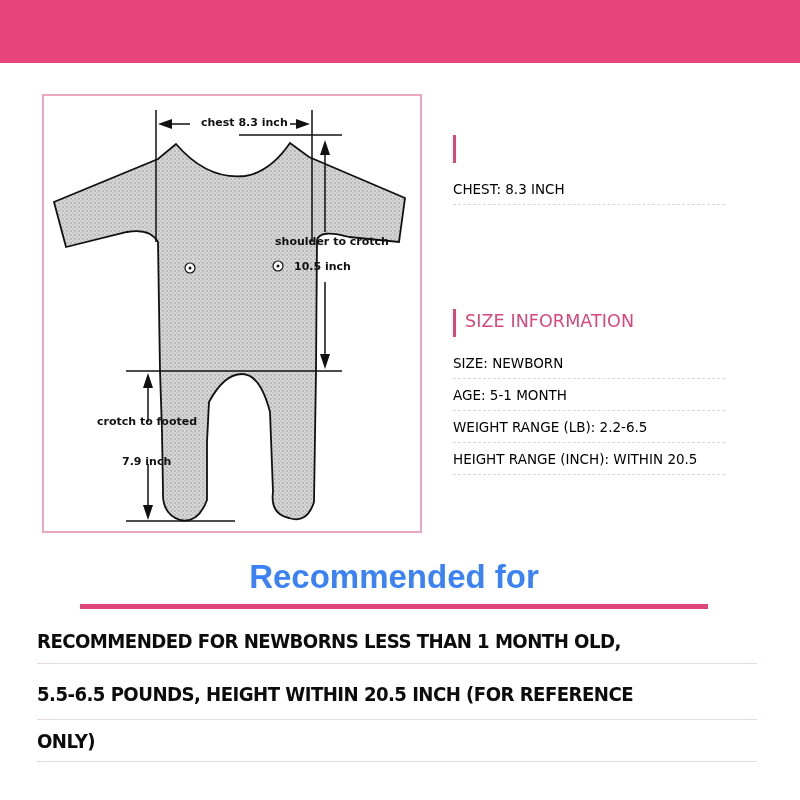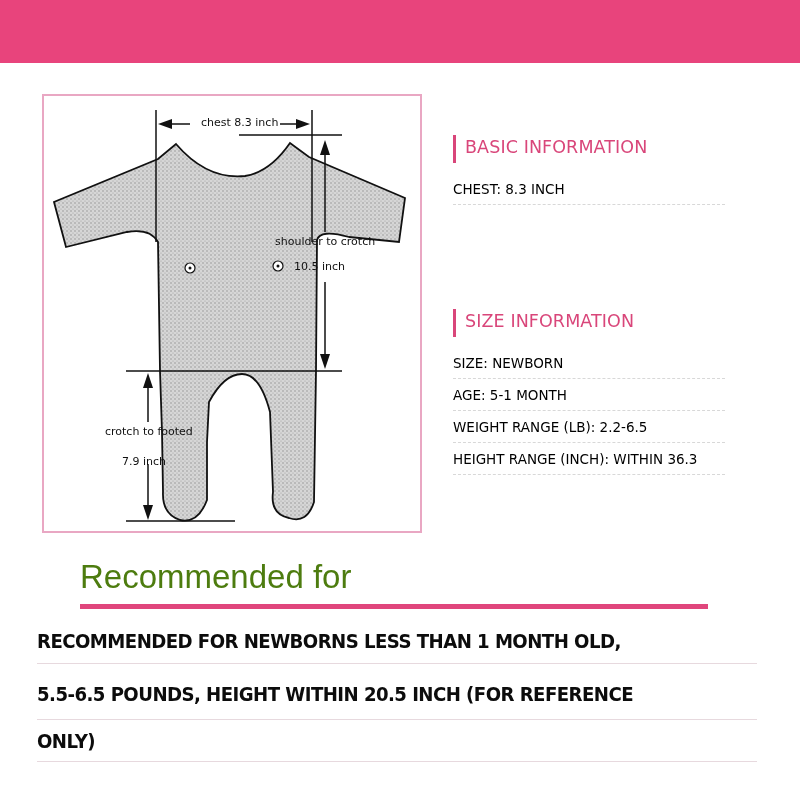--- a/index.html
+++ b/index.html
@@ -1,32 +1,32 @@
 <!DOCTYPE html>
 <html><head>
 <meta charset="utf-8">
 <style>
   html, body { margin: 0; padding: 0; }
   body { width: 800px; height: 800px; background: #ffffff; position: relative; overflow: hidden;
          font-family: "DejaVu Sans", sans-serif; }
   .banner { position: absolute; left: 0; top: 0; width: 800px; height: 63px; background: #e8447c; }
   .frame { position: absolute; left: 42px; top: 94px; width: 376px; height: 435px;
-           border: 2px solid #e9a7c3; box-sizing: content-box; background: #fff; }
+           border: 2px solid #e9a7c3; box-sizing: content-box; background: #fff; font-weight: bold; }
   .diagram { position: absolute; left: 0; top: 0; }
   .dim-label { position: absolute; font-family: "DejaVu Sans", sans-serif; font-size: 11px; color: #111; white-space: nowrap; background: transparent; }
 
   .section { position: absolute; left: 453px; width: 272px; }
   .sec-head { position: relative; height: 28px; }
   .sec-bar { position: absolute; left: 0; top: 0; width: 3px; height: 28px; background: #d9467a; }
   .sec-title { position: absolute; left: 12px; top: 2px; font-family: "DejaVu Sans", sans-serif; font-size: 17.5px; color: #d9467a; letter-spacing: 0.1px; white-space: nowrap; }
   .row { height: 32px; border-bottom: 1px dashed #d8d8d8; box-sizing: border-box; position: relative; }
   .row span { position: absolute; left: 0; bottom: 7px; font-family: "DejaVu Sans", sans-serif; font-size: 13.5px; color: #000000; white-space: nowrap; }
 
-  .rec-title { position: absolute; left: 80px; width: 628px; top: 558px; 
-               font-family: "Liberation Sans", sans-serif; font-weight: normal; font-size: 33px; color: #4d7c0f; }
+  .rec-title { position: absolute; left: 80px; width: 628px; top: 558px; text-align: center;
+               font-family: "Liberation Sans", sans-serif; font-weight: bold; font-size: 33px; color: #3b82f6; }
   .rec-rule { position: absolute; left: 80px; top: 604px; width: 628px; height: 5px; background: #e0467c; }
 
   .note-line { position: absolute; left: 37px; width: 720px; height: 1px; background: #e7d9de; }
   .note-text { position: absolute; left: 37px; font-family: "DejaVu Sans", sans-serif; font-weight: bold;
                font-size: 19.5px; color: #0c0c0c; white-space: nowrap; letter-spacing: -0.6px; transform: scaleX(0.93); transform-origin: left center; }
 </style>
 </head>
 <body>
 
 <div class="banner"></div>
@@ -92,28 +92,27 @@
     <line x1="146" y1="378" x2="146" y2="420" stroke="#111" stroke-width="1.5"></line>
     <polygon points="146,371 141,386 151,386" fill="#111"></polygon>
     <line x1="146" y1="462" x2="146" y2="512" stroke="#111" stroke-width="1.5"></line>
     <polygon points="146,518 141,503 151,503" fill="#111"></polygon>
     <line x1="124" y1="519" x2="233" y2="519" stroke="#111" stroke-width="1.5"></line>
   </svg>
 
   <span class="dim-label" style="left:155px; top:20px; background:#fff; padding:0 2px;">chest 8.3 inch</span>
   <span class="dim-label" style="left:231px; top:139px;">shoulder to crotch</span>
   <span class="dim-label" style="left:250px; top:164px;">10.5 inch</span>
-  <span class="dim-label" style="left:53px; top:329px;margin-left:8px;">crotch to footed</span>
+  <span class="dim-label" style="left:53px; top:319px;">crotch to footed</span>
   <span class="dim-label" style="left:78px; top:352px;margin-top:7px;">7.9 inch</span>
 </div>
 
 <div class="section" style="top:135px;">
   <div class="sec-head">
     <div class="sec-bar"></div>
-    <div class="sec-title">BASIC INFORMATION</div>
   </div>
   <div style="height:10px;"></div>
   <div class="row">
       <span>CHEST: 8.3 INCH</span>
     </div>
 </div>
 
 <div class="section" style="top:309px;">
   <div class="sec-head">
     <div class="sec-bar"></div>
@@ -123,21 +122,21 @@
   <div class="row">
       <span>SIZE: NEWBORN</span>
     </div>
   <div class="row">
       <span>AGE: 5-1 MONTH</span>
     </div>
   <div class="row">
       <span>WEIGHT RANGE (LB): 2.2-6.5</span>
     </div>
   <div class="row">
-      <span>HEIGHT RANGE (INCH): WITHIN 36.3</span>
+      <span>HEIGHT RANGE (INCH): WITHIN 20.5</span>
     </div>
 </div>
 
 <div class="rec-title">Recommended for</div>
 <div class="rec-rule"></div>
 
 <div class="note-text" style="top:630px;">RECOMMENDED FOR NEWBORNS LESS THAN 1 MONTH OLD,</div>
 <div class="note-line" style="top:663px;"></div>
 <div class="note-text" style="top:683px;">5.5-6.5 POUNDS, HEIGHT WITHIN 20.5 INCH (FOR REFERENCE</div>
 <div class="note-line" style="top:719px;"></div>

